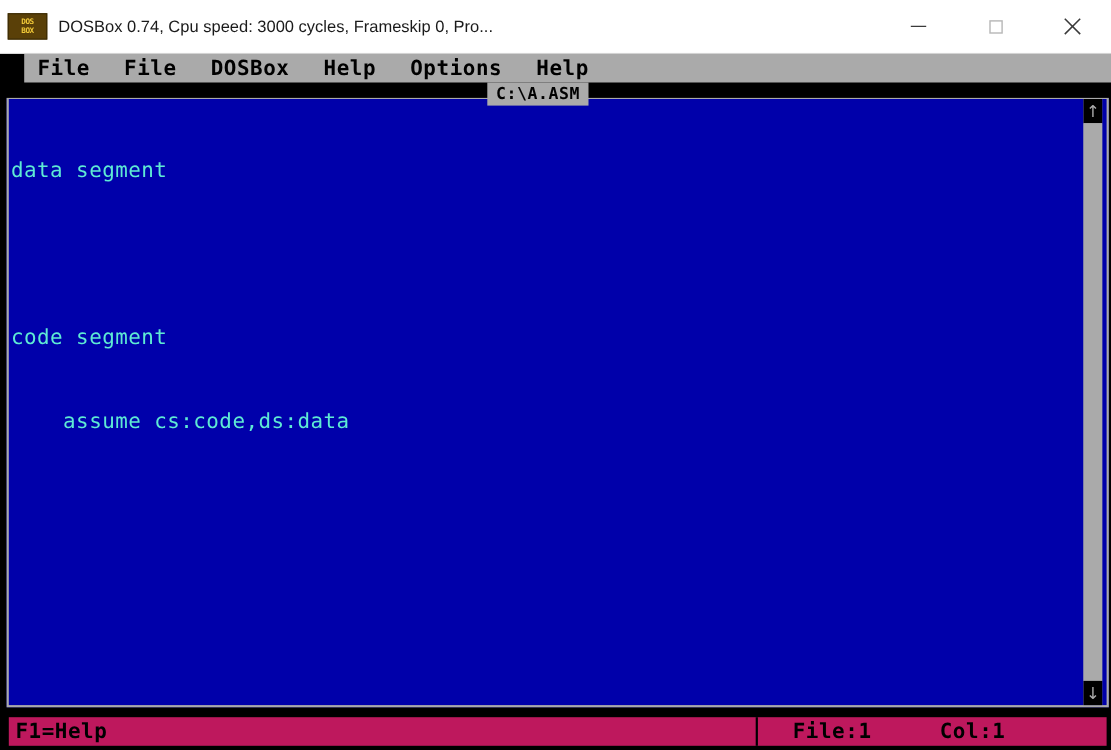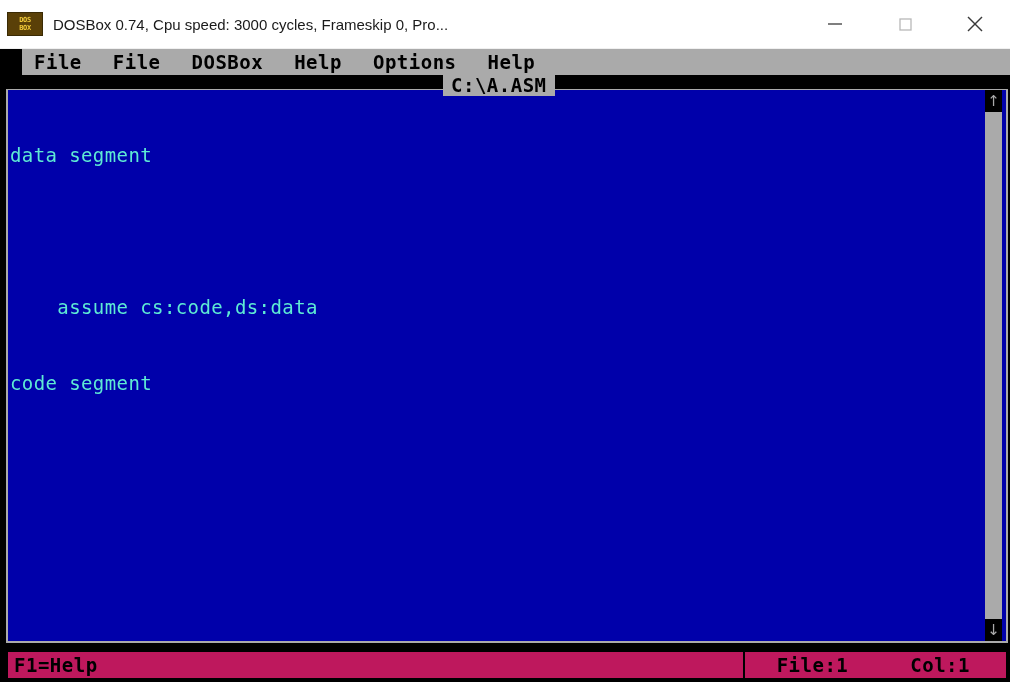--- a/index.html
+++ b/index.html
@@ -151,21 +151,21 @@
     z-index: 2;
   }
 
   .file-tab {
     position: absolute;
     left: 443px;
     top: 0px;
     height: 21px;
     background: #aaaaaa;
     color: #000000;
-    font-size: 19px;
+    font-size: 15px;
     font-weight: bold;
     line-height: 21px;
     padding: 0 8px;
     letter-spacing: 0.5px;
     z-index: 5;
     white-space: nowrap;
   }
 
   .code-area {
     position: absolute;
@@ -230,21 +230,21 @@
   }
   .status-left { padding-left: 6px; white-space: nowrap; }
   .status-spacer { flex: 1 1 auto; }
   .status-sep {
     width: 2px;
     height: 26px;
     background: #000000;
     margin-right: 0;
   }
   .status-line { padding-left: 32px; white-space: nowrap; }
-  .status-col { padding-left: 62px; padding-right: 36px; white-space: nowrap; }
+  .status-col { padding-left: 62px; padding-right: 92px; white-space: nowrap; }
 
   .statusbar-bg {
     position: absolute;
     left: 0; right: 0; bottom: 0;
     height: 34px;
     background: #000000;
     z-index: 6;
   }
 </style>
 </head>
@@ -291,22 +291,22 @@
 
     <div class="editor-frame">
       <div class="frame-inner"></div>
       <div class="frame-topbar"></div>
 
       <div class="file-tab">C:\A.ASM</div>
 
       <div class="code-area">
         <div class="code-line">data segment</div>
         <div class="code-line"></div>
+        <div class="code-line">code segment</div>
         <div class="code-line">    assume cs:code,ds:data</div>
-        <div class="code-line">code segment</div>
         
         
         
         
         
         
         
         
         
         

